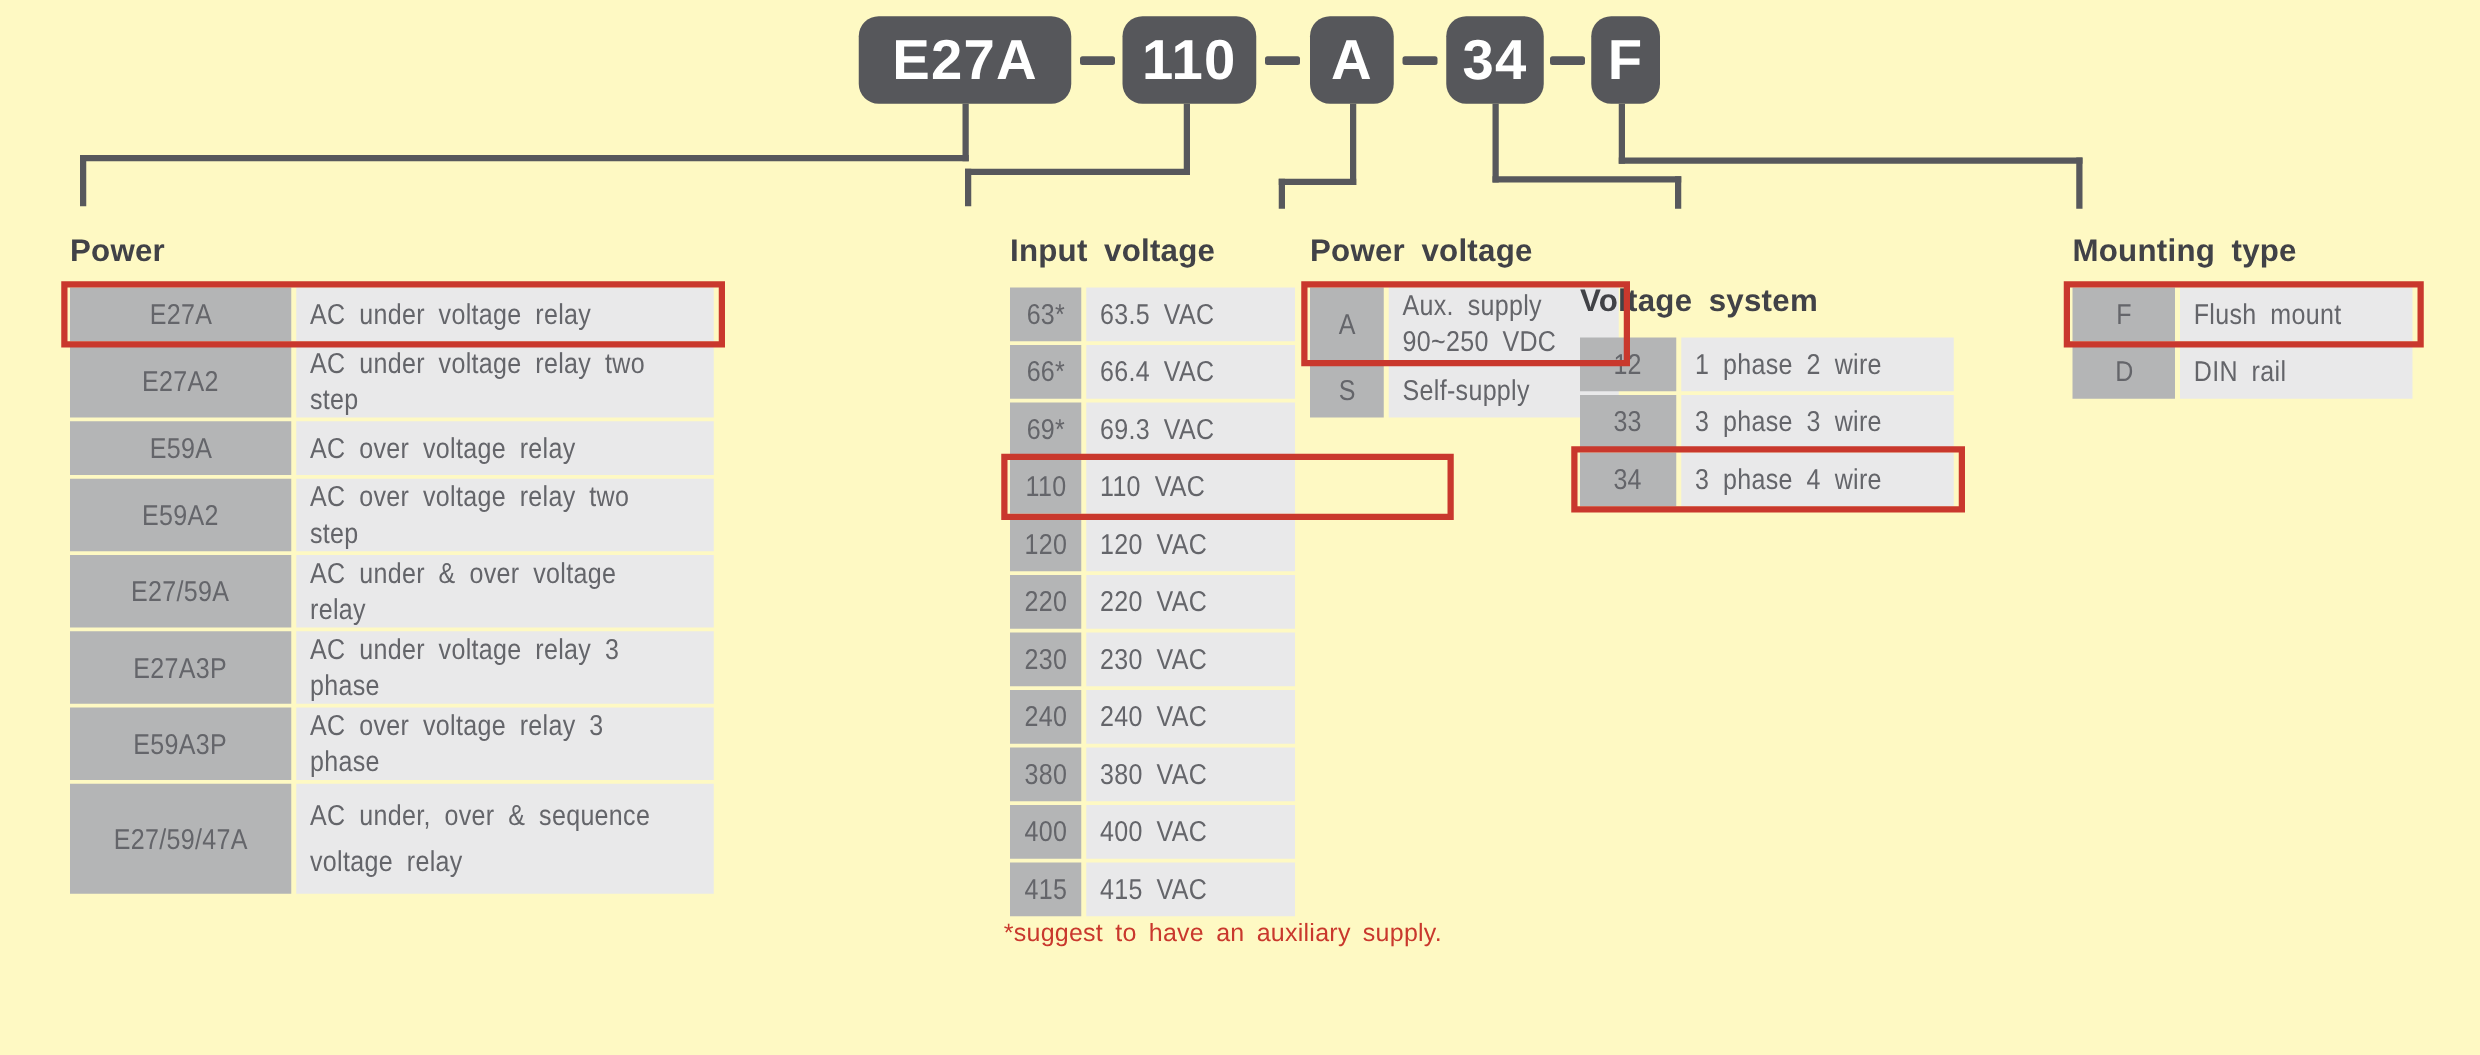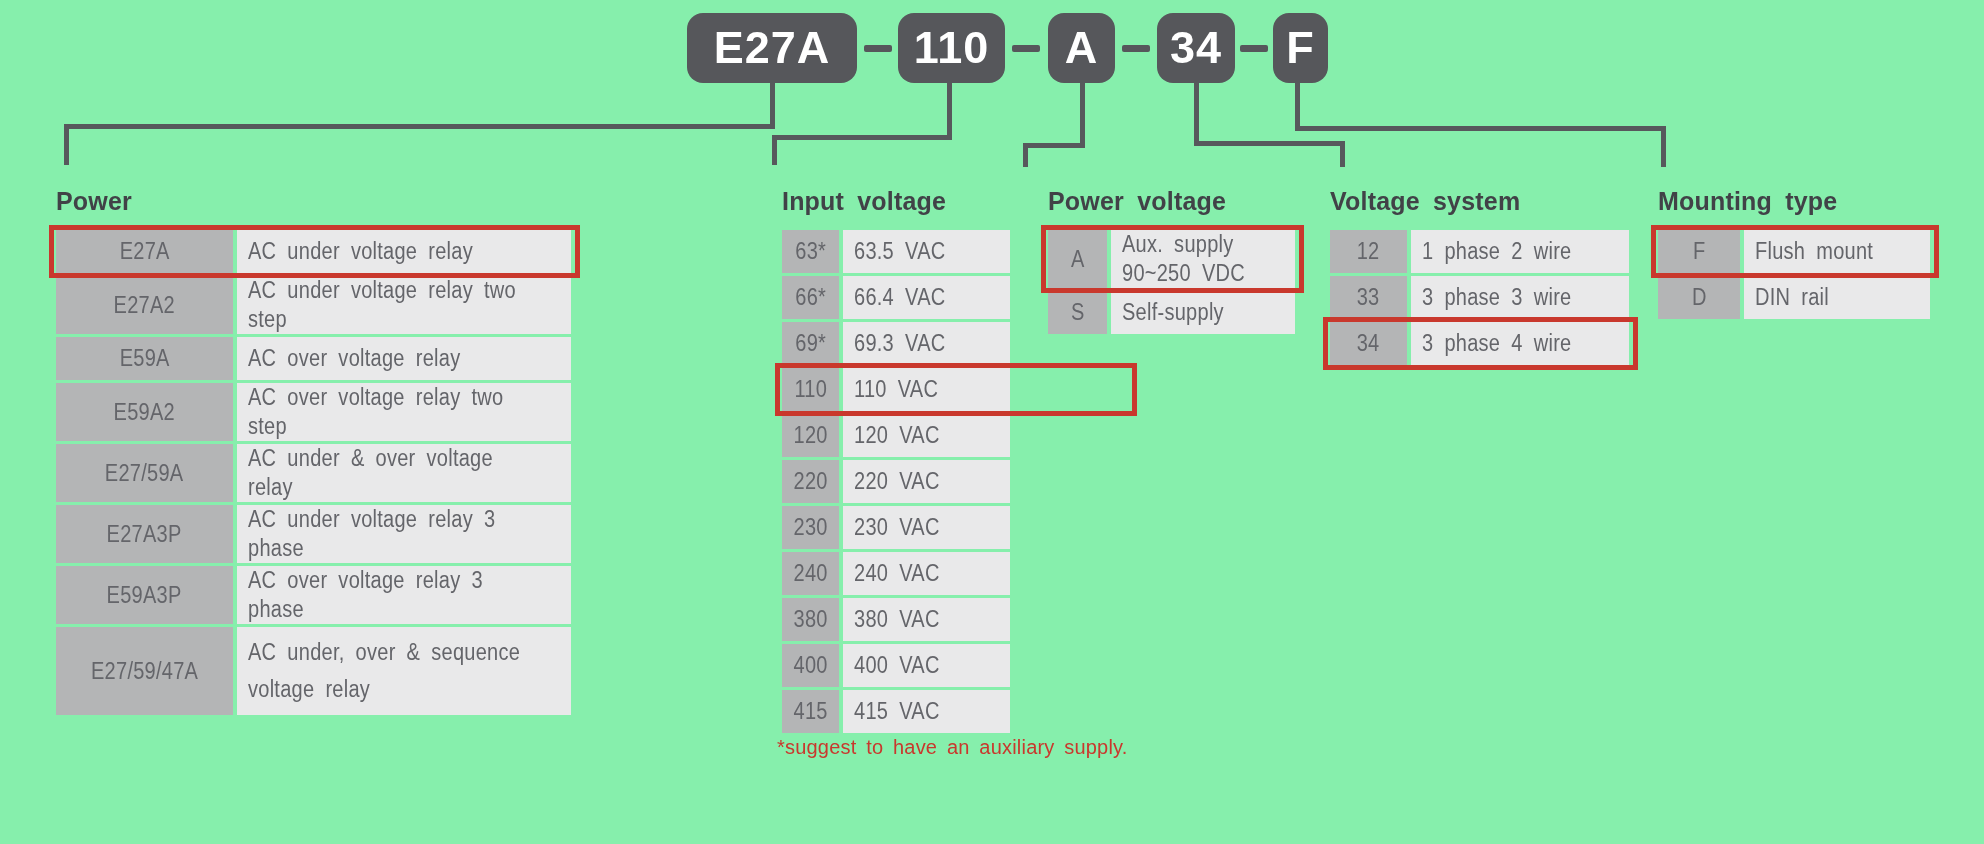--- a/index.html
+++ b/index.html
@@ -1,40 +1,40 @@
 <!DOCTYPE html>
 <html><head>
 <meta charset="utf-8">
 <style>
   html,body{margin:0;padding:0;background:#ffffff;}
   .canvas{
-    position:relative;width:1984px;height:844px;background:#86efac;overflow:hidden;
+    position:relative;width:1984px;height:844px;background:#fef9c3;overflow:hidden;
     font-family:"Liberation Sans", sans-serif;
   }
   
   .codebox{
     position:absolute;top:13px;height:70px;background:#56575b;border-radius:16px;
     color:#ffffff;font-weight:bold;font-size:45px;letter-spacing:1px;
     display:flex;align-items:center;justify-content:center;
   }
   .cb-0{left:687px;width:170px}
   .cb-1{left:898px;width:107px}
   .cb-2{left:1048px;width:67px}
   .cb-3{left:1157px;width:78px}
   .cb-4{left:1273px;width:55px}
   .dash{position:absolute;top:45px;width:28px;height:7px;background:#56575b;border-radius:2px;}
   .d-0{left:864px}.d-1{left:1012px}.d-2{left:1122px}.d-3{left:1240px}
   
   .line{position:absolute;background:#57585c;}
   
   .section{position:absolute;top:188px;}
   .sec-model  {left:56px;  --code-w:177px; --desc-w:323px;}
-  .sec-input  {left:744px;padding-left:38px; --code-w:57px;  --desc-w:156px;}
+  .sec-input  {left:770px;padding-left:38px; --code-w:57px;  --desc-w:156px;}
   .sec-power  {left:1048px;--code-w:59px;  --desc-w:173px;}
-  .sec-voltsys{left:1330px;--code-w:77px;  --desc-w:207px;}
+  .sec-voltsys{left:1264px;margin-top:40px;--code-w:77px;  --desc-w:207px;}
   .sec-mount  {left:1658px;--code-w:82px;  --desc-w:175px;}
   .heading{
     font-size:25px;font-weight:bold;color:#414247;margin:0 0 16px 0;
     line-height:26px;letter-spacing:.2px;word-spacing:6px;white-space:nowrap;
   }
   .row{position:relative;display:flex;gap:4px;margin-bottom:3px;min-height:43px;}
   .cell{display:flex;align-items:center;}
   .cell.code{width:var(--code-w);background:#b4b5b6;justify-content:center;}
   .cell.desc{width:var(--desc-w);background:#e9e9ea;padding-left:11px;}
   .cell span{

